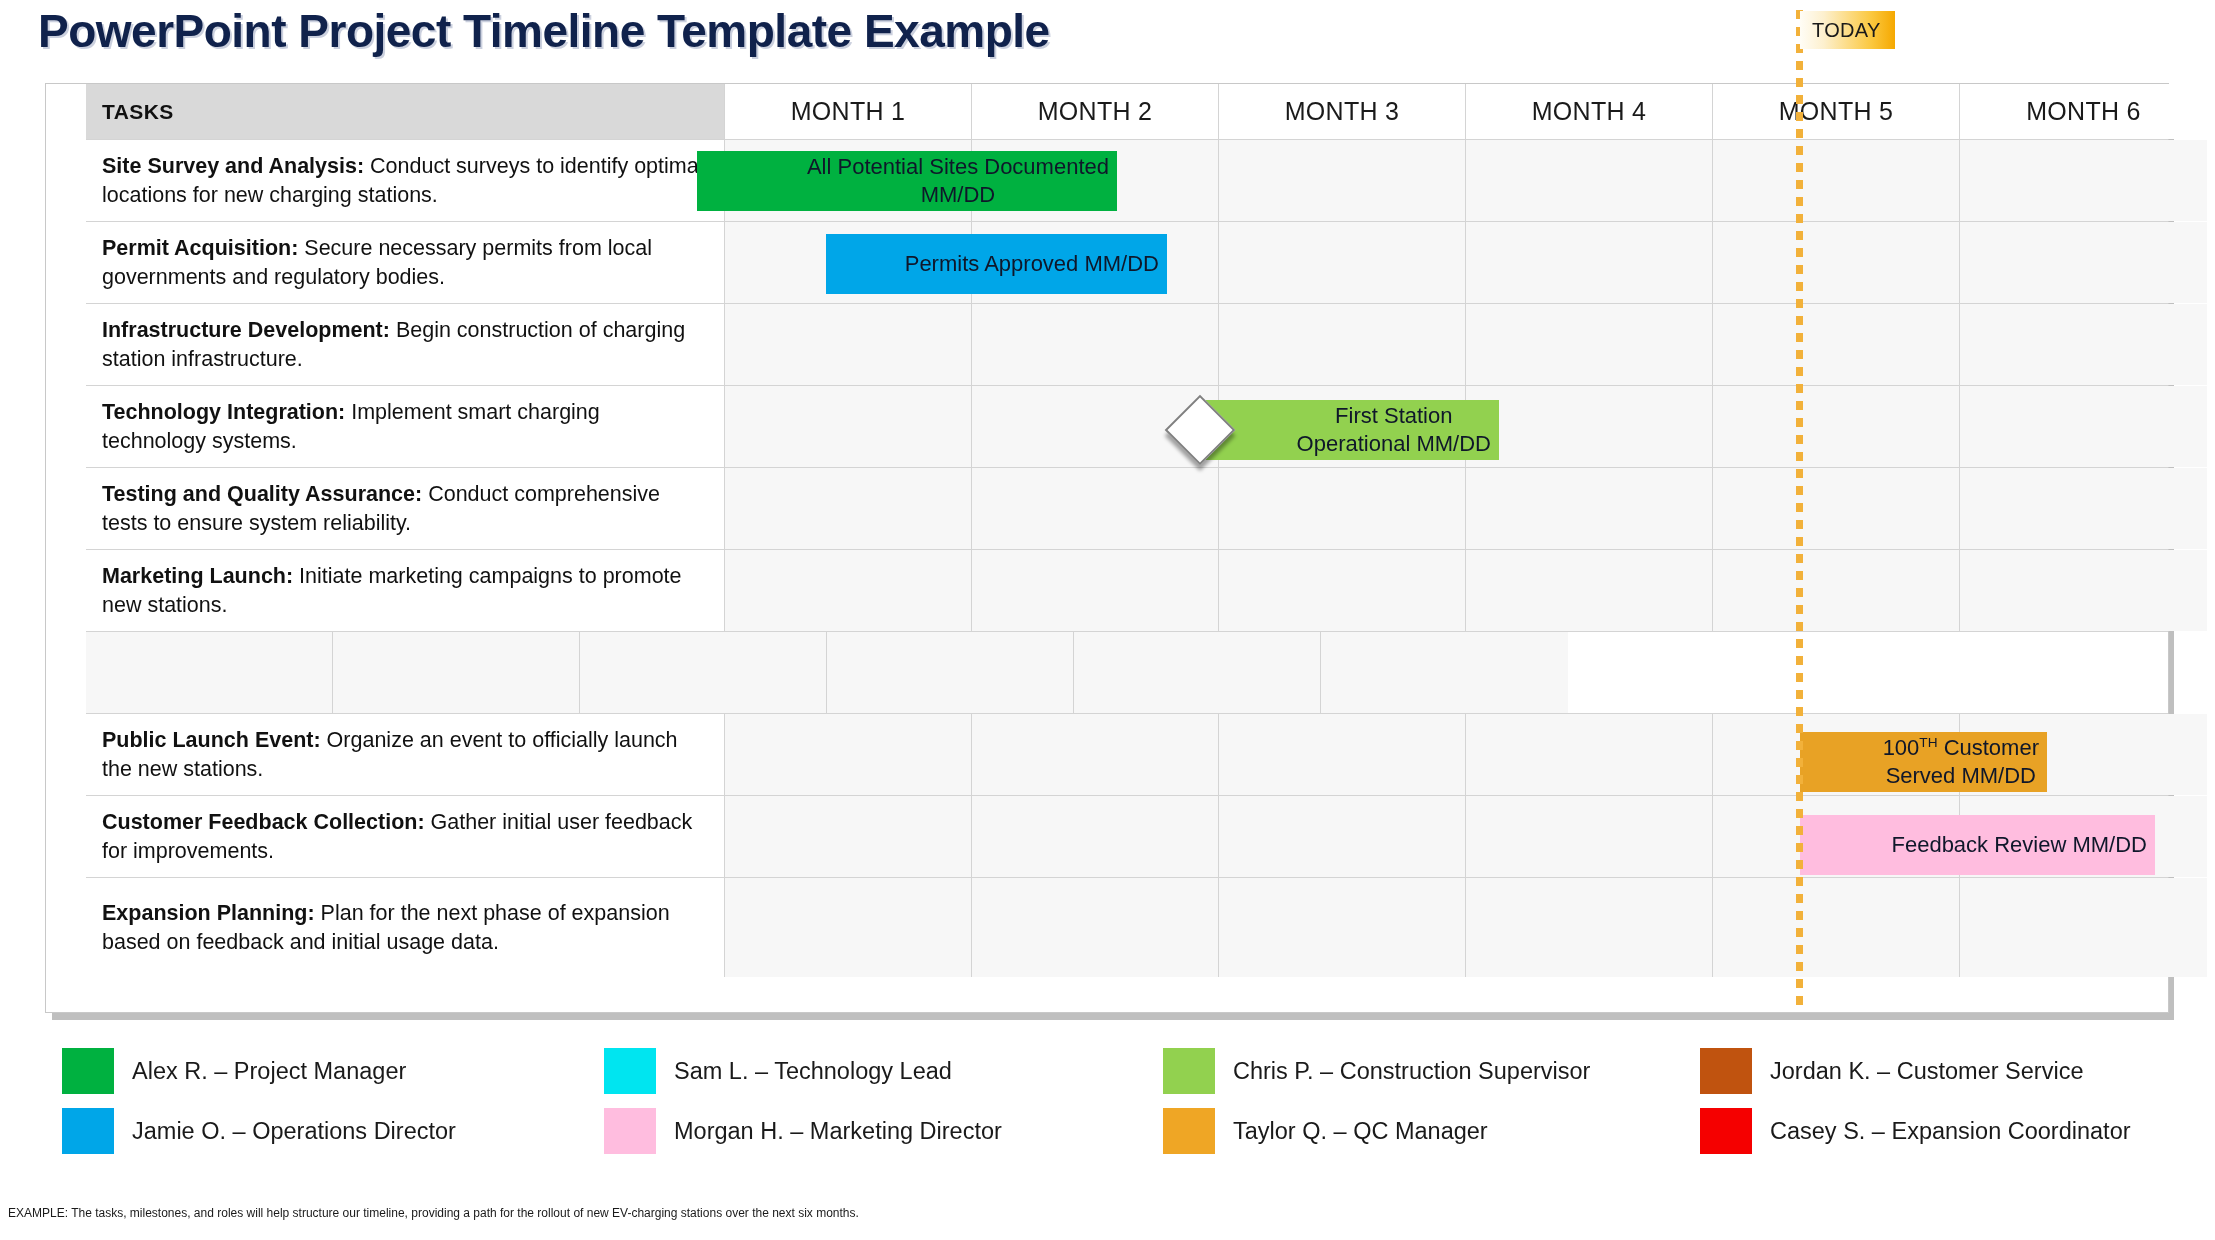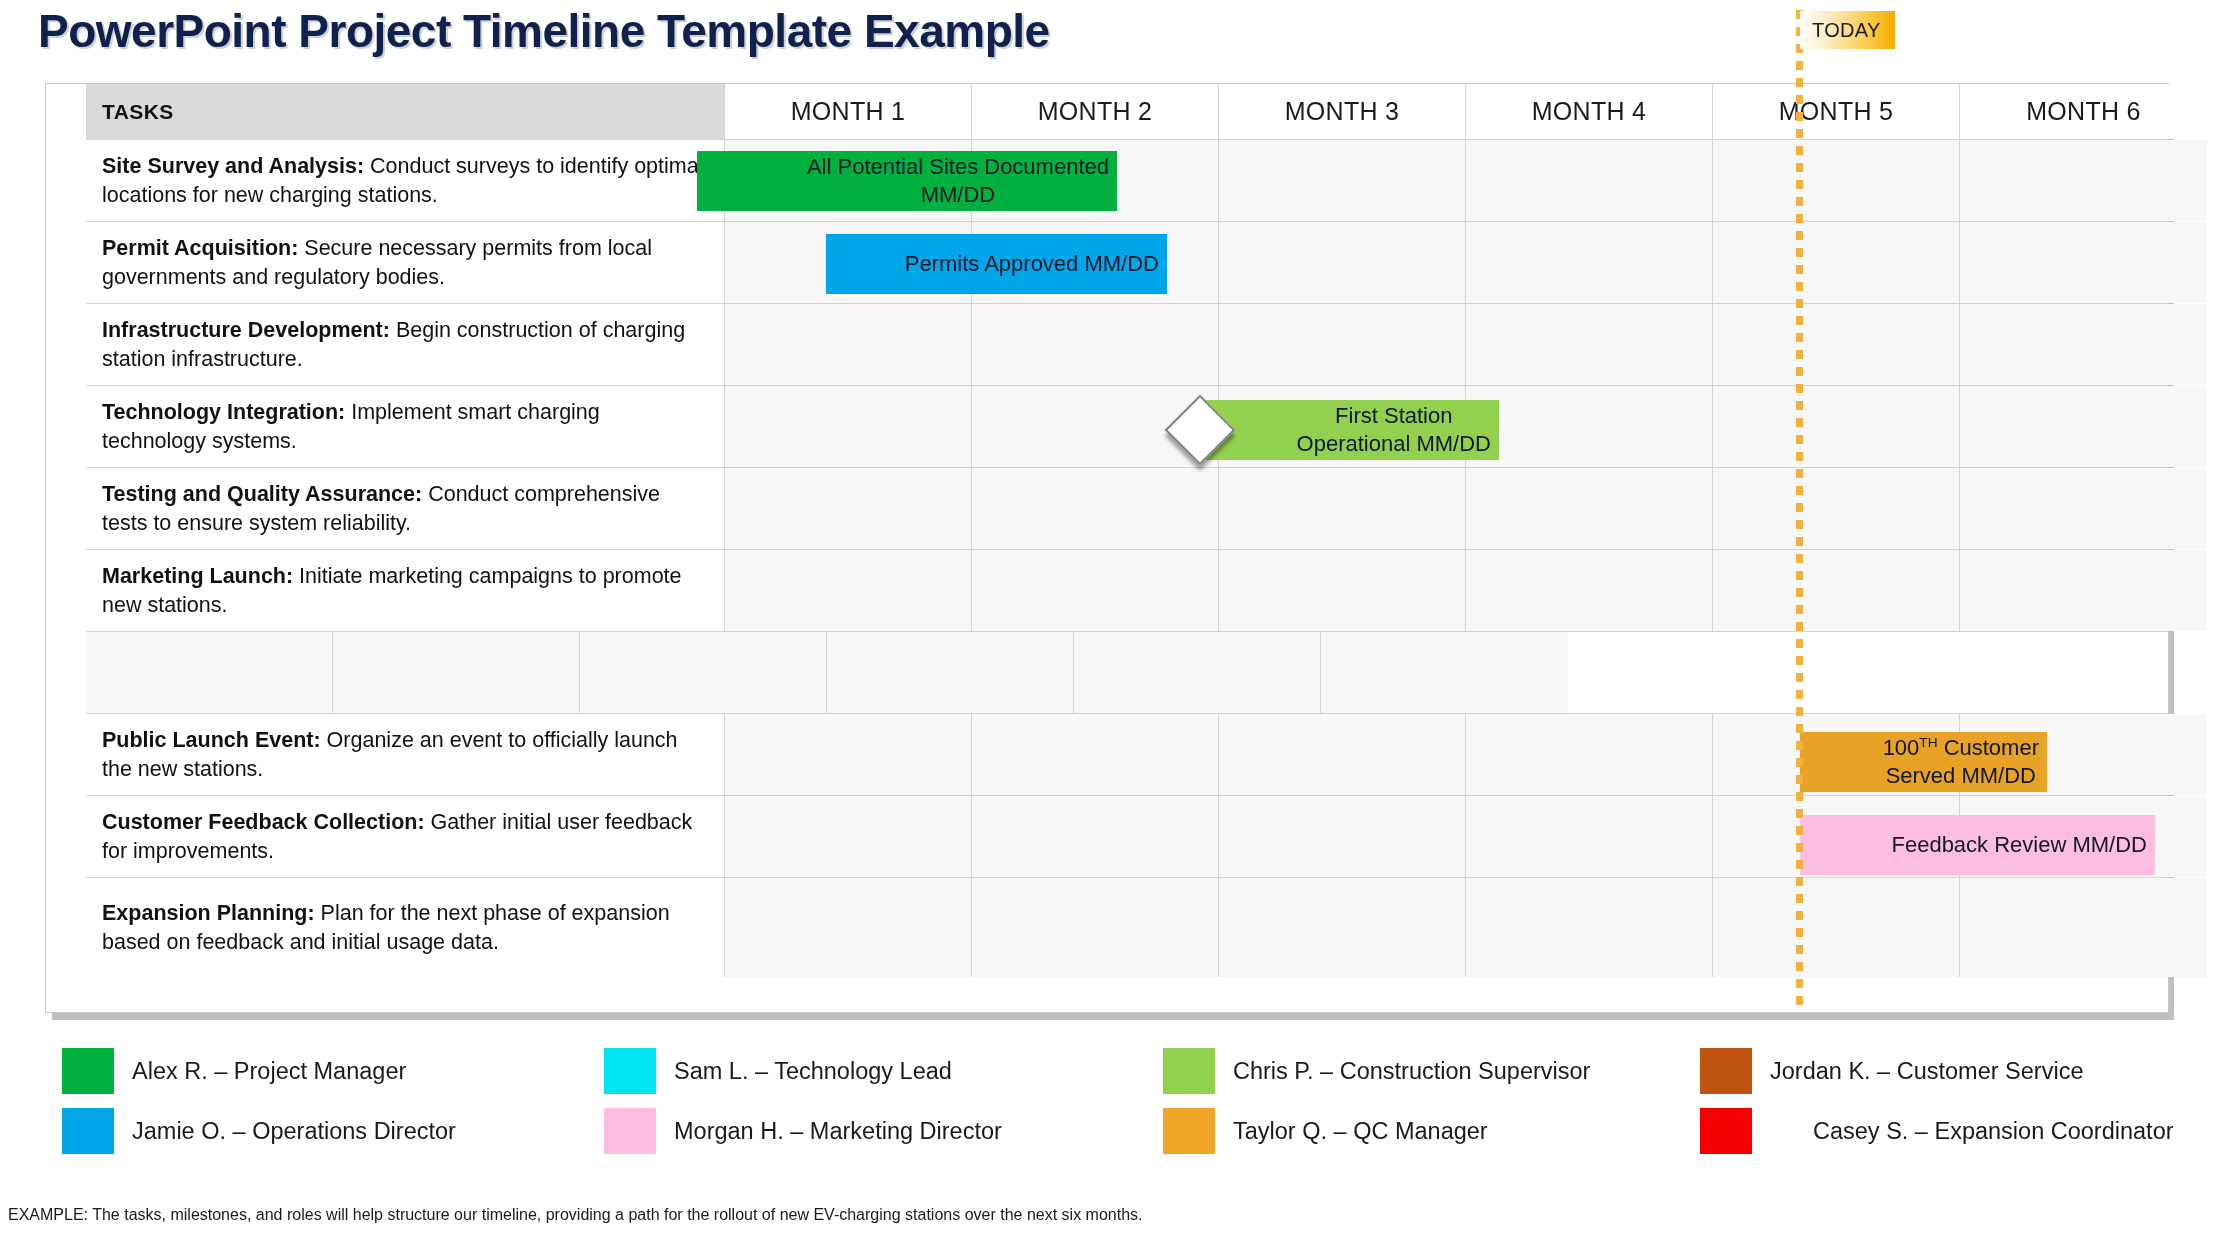--- a/index.html
+++ b/index.html
@@ -131,21 +131,21 @@
   .legitem { display: flex; align-items: center; }
   .legitem .sw { width: 52px; height: 46px; flex: 0 0 52px; }
   .legitem .lt {
     font-size: 23.5px; color: #1a1a1a; padding-left: 18px; white-space: nowrap;
   }
 
   
   #footer {
     position: absolute;
     left: 8px; top: 1206px;
-    font-size: 16px; color: #1a1a1a; white-space: nowrap;
+    font-size: 12px; color: #1a1a1a; white-space: nowrap;
   }
   sup { font-size: 0.62em; vertical-align: super; }
 </style>
 </head>
 <body>
 
 <div id="page">
 
   <div id="title">PowerPoint Project Timeline Template Example</div>
 
@@ -322,20 +322,20 @@
         <div class="lt">Jamie O. – Operations Director</div>
       </div>
       <div class="legitem" style="position: absolute; left: 604px; top: 60px; height: 50px;">
         <div class="sw" style="background: rgb(255, 189, 223);"></div>
         <div class="lt">Morgan H. – Marketing Director</div>
       </div>
       <div class="legitem" style="position: absolute; left: 1163px; top: 60px; height: 50px;">
         <div class="sw" style="background: rgb(239, 166, 37);"></div>
         <div class="lt">Taylor Q. – QC Manager</div>
       </div>
-      <div class="legitem" style="position: absolute; left: 1700px; top: 60px; height: 50px; gap: 43px;">
+      <div class="legitem" style="position: absolute; left: 1700px; top: 60px; height: 50px;">
         <div class="sw" style="background: rgb(245, 0, 0);"></div>
         <div class="lt">Casey S. – Expansion Coordinator</div>
       </div>
     </div>
 
   <div id="footer">EXAMPLE: The tasks, milestones, and roles will help structure our timeline, providing a path for the rollout of new EV-charging stations over the next six months.</div>
 </div>
 
 </body></html>

